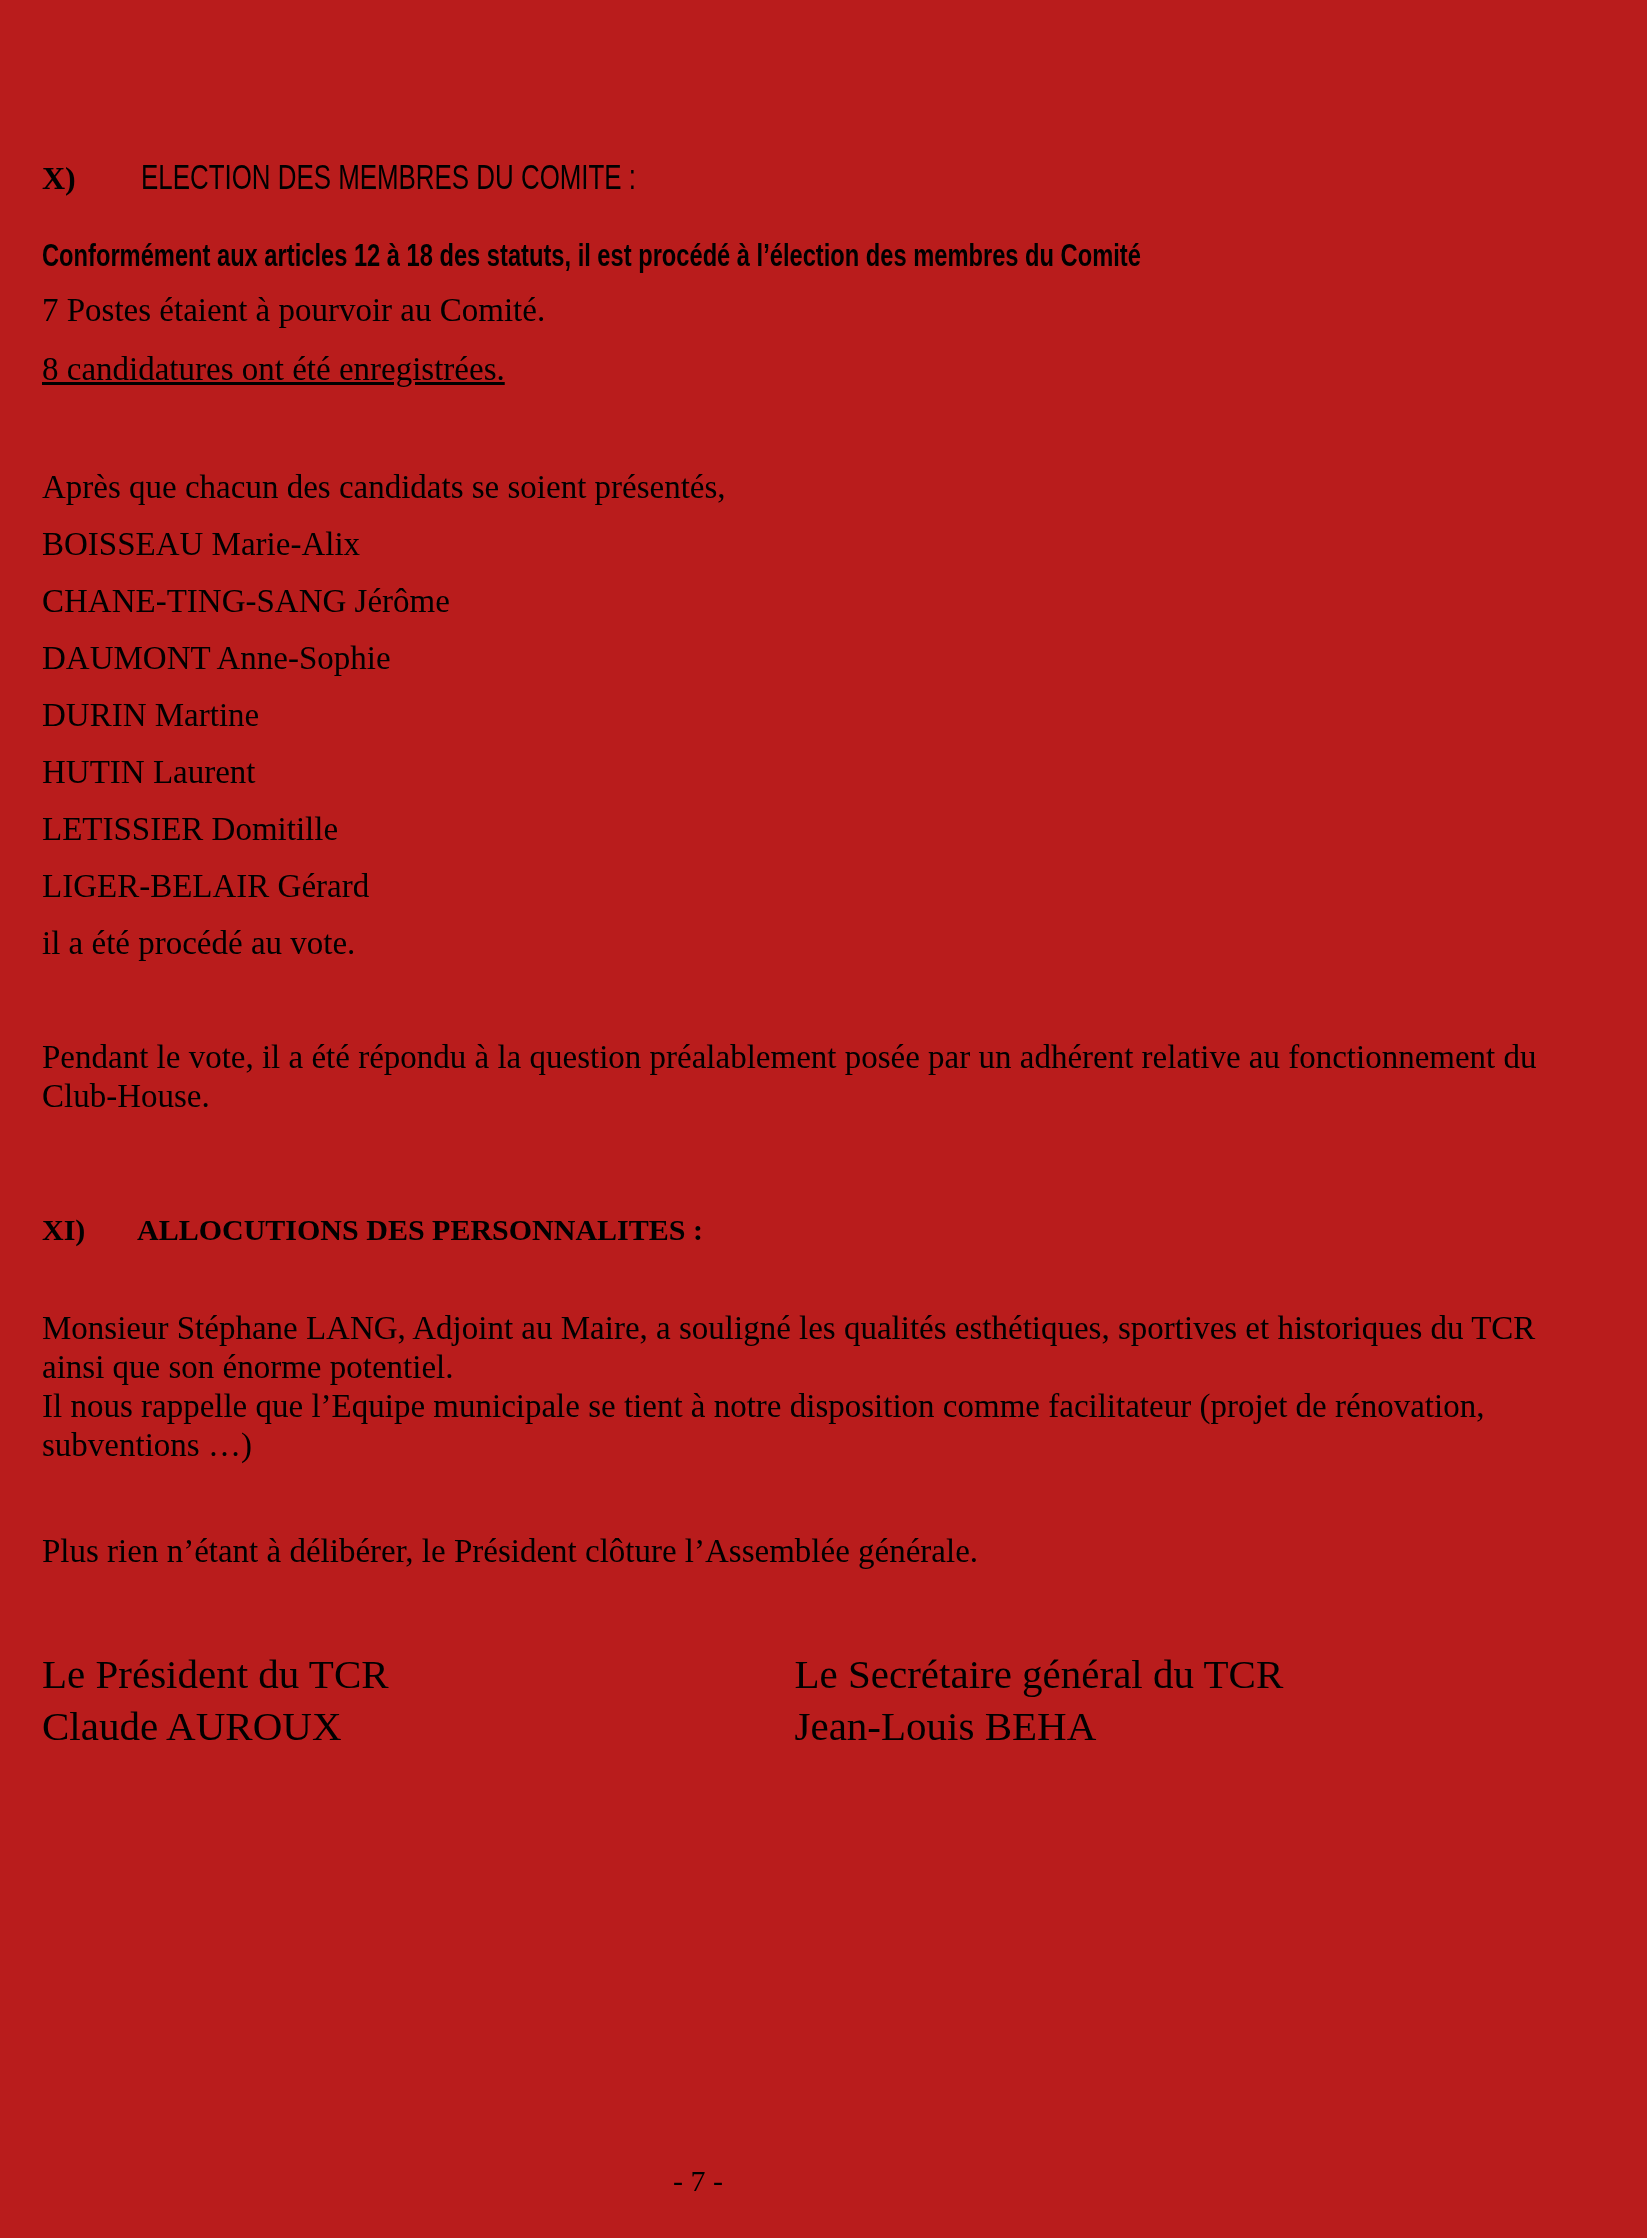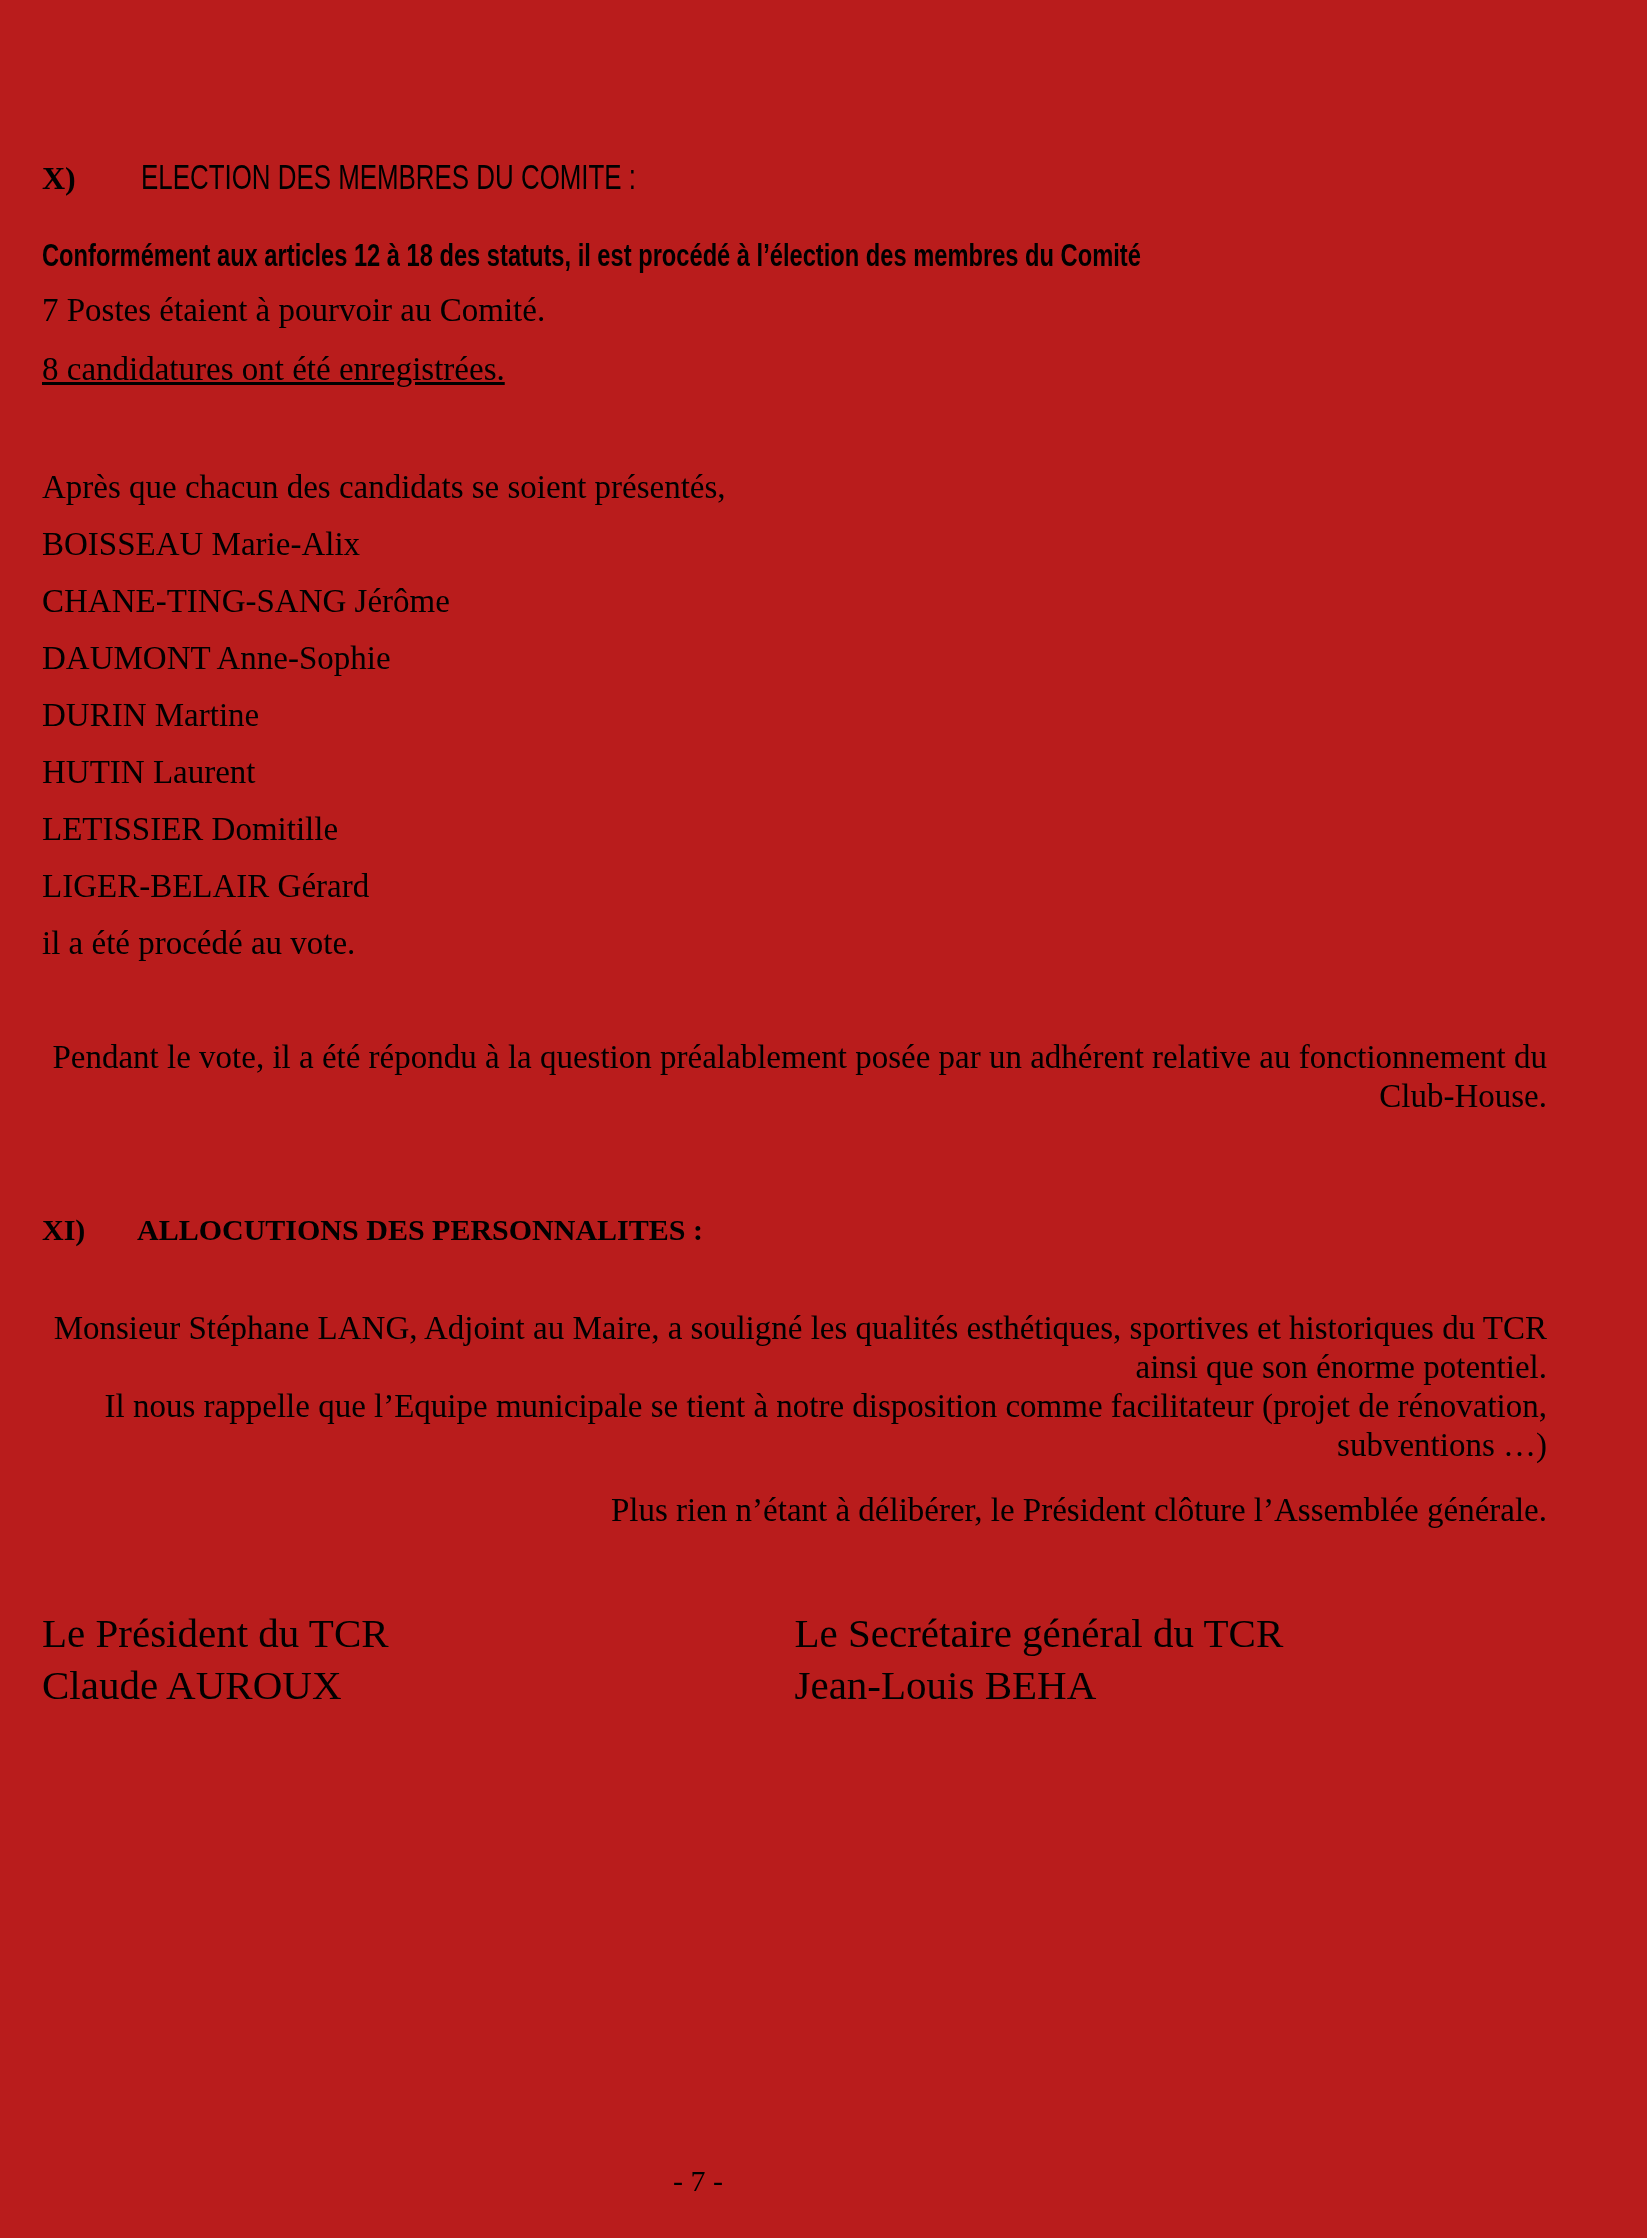--- a/index.html
+++ b/index.html
@@ -65,37 +65,36 @@
 
   .candidate-block {
     margin-top: 69px;
     font-size: 33px;
     line-height: 57px;
   }
 
   .para {
     font-size: 33px;
     line-height: 39px;
-    text-align: right;
   }
   .para-vote { margin-top: 66px; }
 
   
   .heading-xi {
     margin-top: 97px;
     font-family: "Liberation Serif", serif;
     font-weight: bold;
     font-size: 30px;
     line-height: 1.15;
     white-space: nowrap;
   }
   .heading-xi .heading-numeral { width: 95px; }
 
   .para-lang    { margin-top: 61px; }
-  .para-closing { margin-top: 26px; }
+  .para-closing { margin-top: 67px; }
 
   .signatures {
     margin-top: 77px;
     display: flex;
   }
   .sig-col {
     width: 50%;
     font-size: 41px;
     line-height: 52px;
   }

